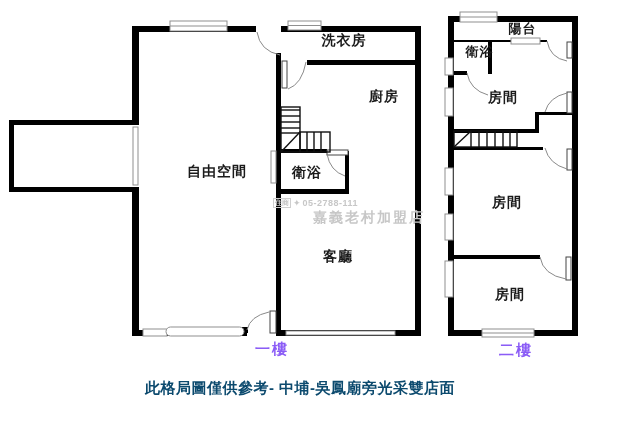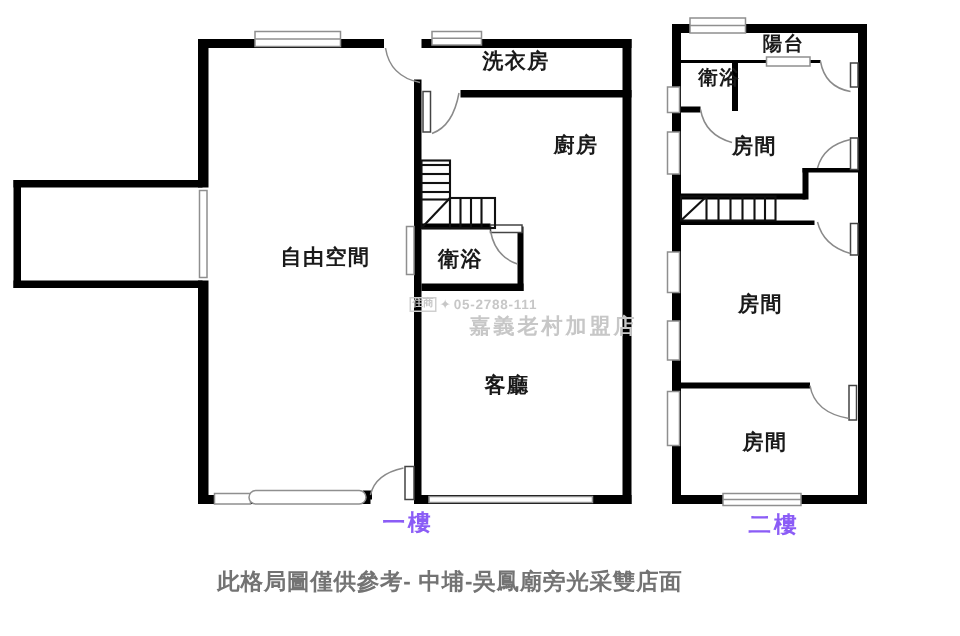--- a/index.html
+++ b/index.html
@@ -13,21 +13,21 @@
     position:absolute;transform:translate(-50%,-50%);
     font-weight:600;font-size:14px;letter-spacing:1px;white-space:nowrap;color:#1a1a1a;
   }
   .lbl.small{font-size:13px;padding-left:21px;}
   .floorlbl{
     position:absolute;transform:translate(-50%,-50%);
     font-weight:600;font-size:15px;letter-spacing:2px;white-space:nowrap;color:#8b5cf6;
   }
   .caption{
     position:absolute;transform:translate(-50%,-50%);
-    font-weight:700;font-size:15px;letter-spacing:0.5px;white-space:nowrap;color:#737373;
+    font-weight:700;font-size:15px;letter-spacing:0.5px;white-space:nowrap;color:#0c4a6e;
   }
   .watermark{
     position:absolute;left:273px;top:198px;width:104px;color:#c7c7c7;
     line-height:1.15;user-select:none;
   }
   .wm-row1{display:flex;align-items:center;gap:2px;font-weight:700;font-size:8px;white-space:nowrap;}
   .wm-brand{border:1px solid #cfcfcf;padding:0 1px;font-size:7px;}
   .wm-logo{font-size:9px;}
   .wm-phone{font-size:9px;letter-spacing:0.5px;}
   .wm-row2{font-weight:700;font-size:14px;letter-spacing:2px;white-space:nowrap;margin-top:1px;margin-left:40px;}

